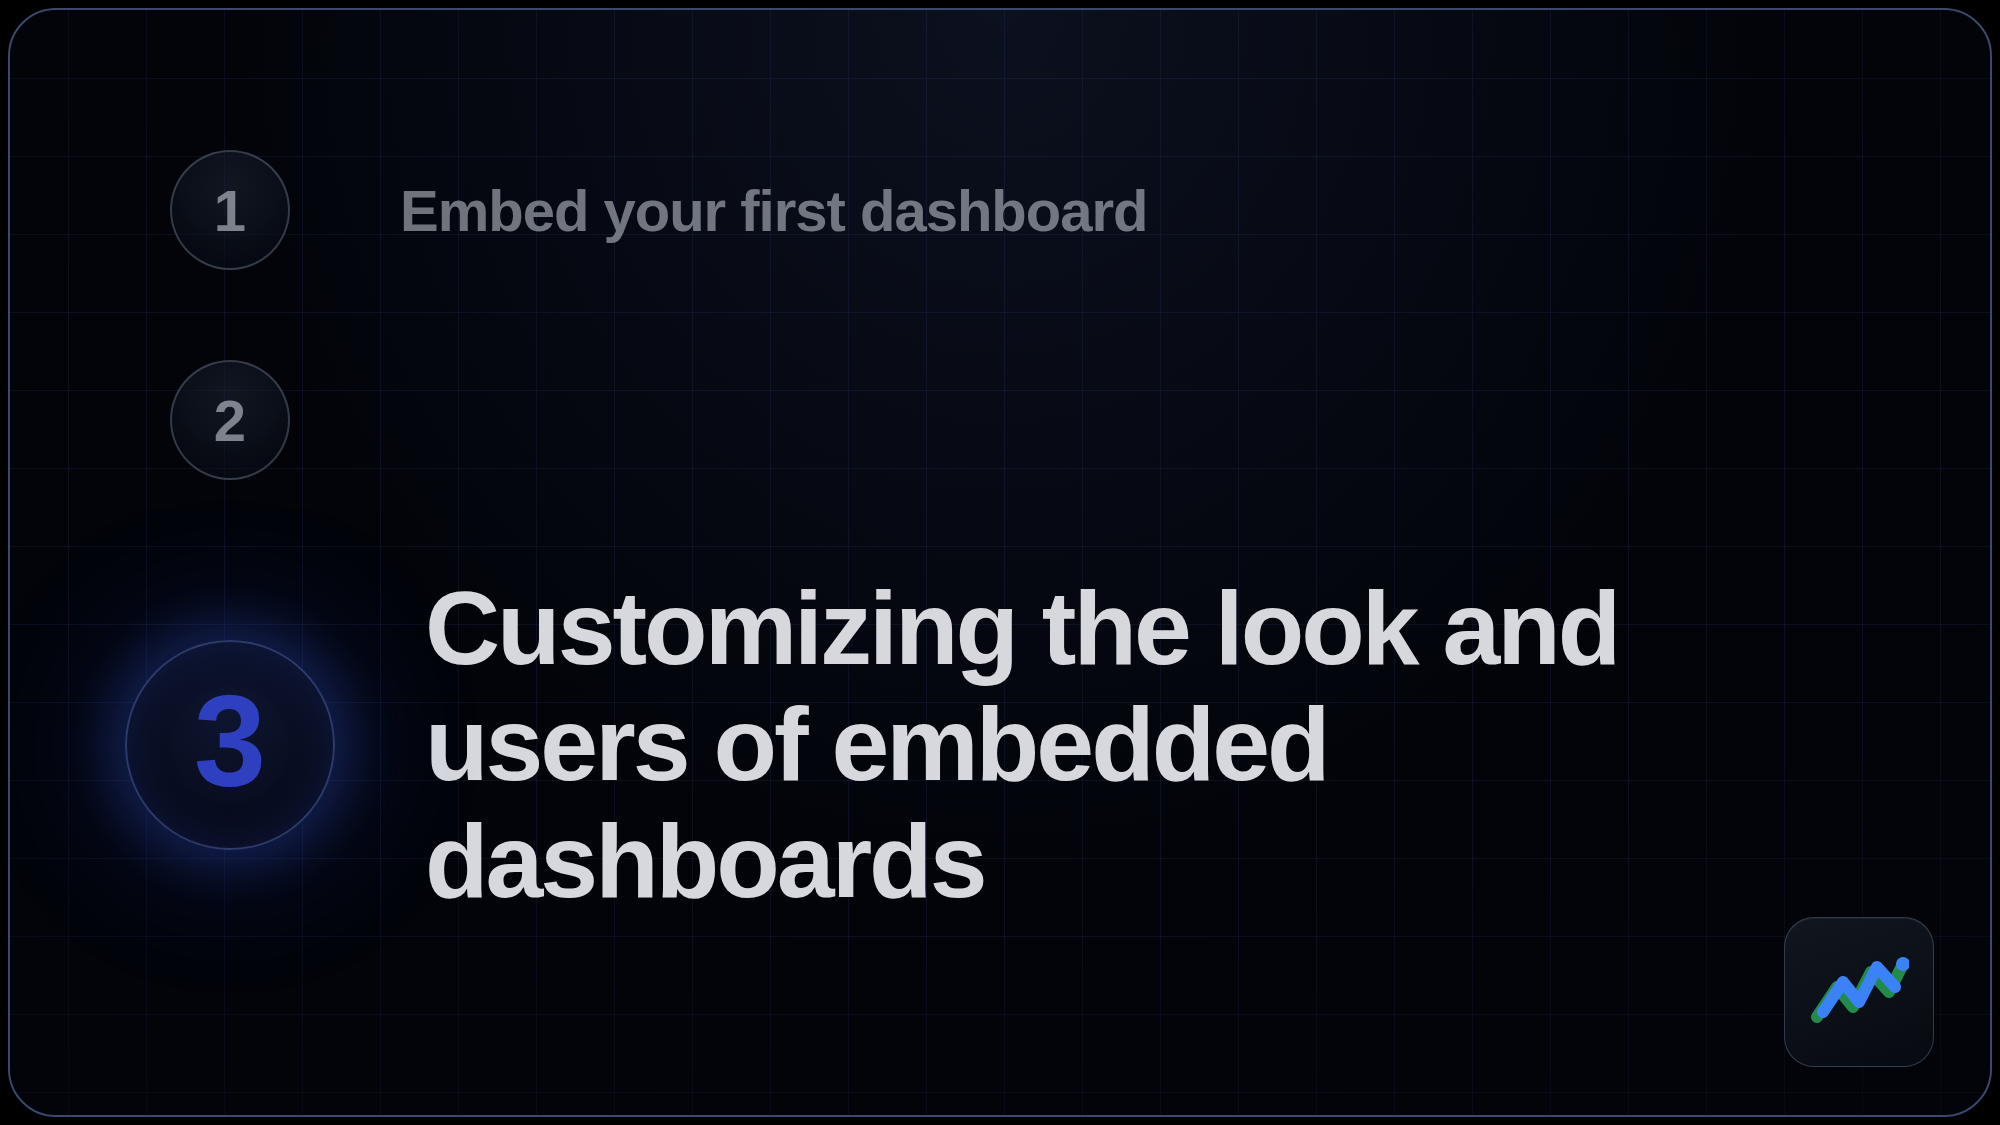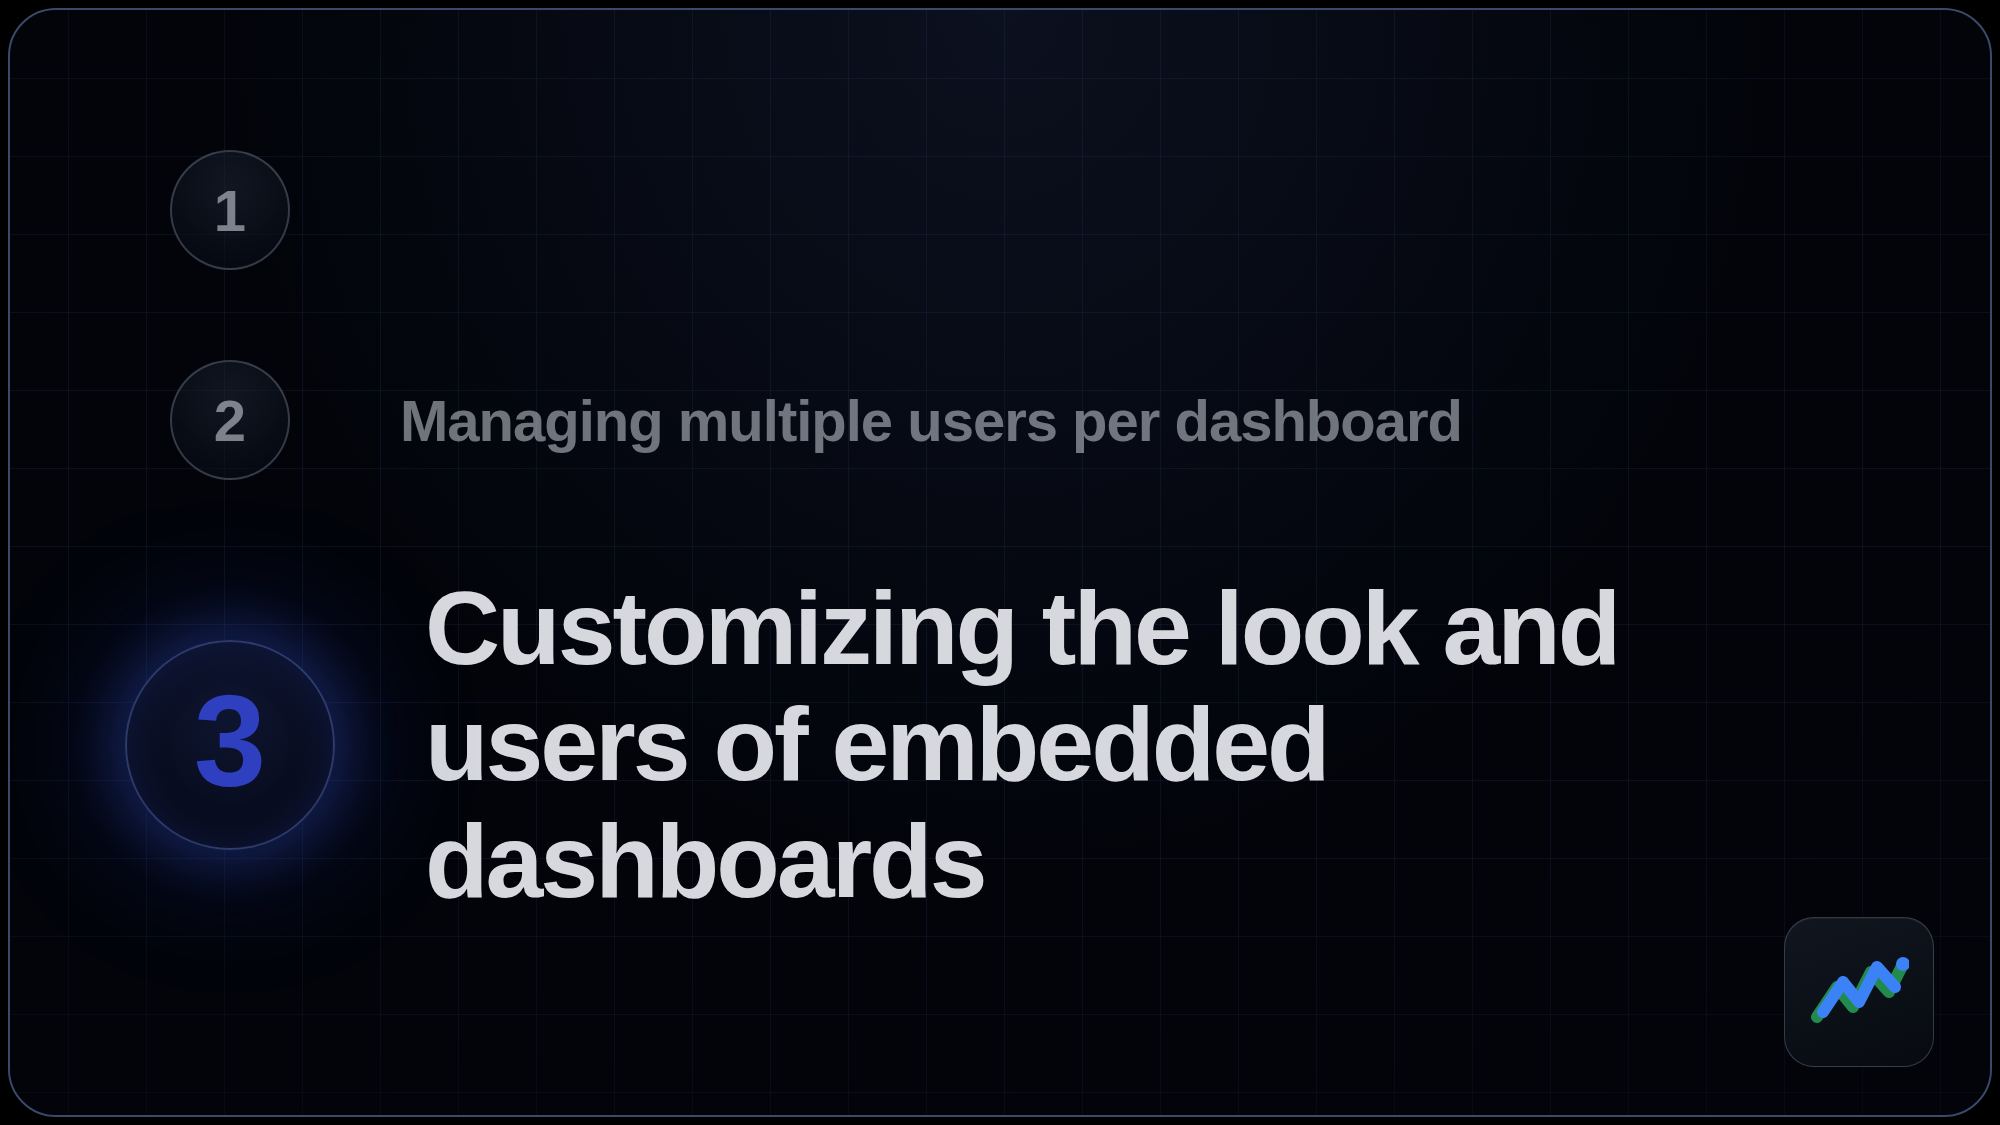--- a/index.html
+++ b/index.html
@@ -137,27 +137,27 @@
 <div class="frame">
   <div class="grid"></div>
   <div class="grid-fade"></div>
 
   <div class="content">
 
     <div class="row row-small">
       <div class="badge">
         <span class="badge-num">1</span>
       </div>
+      <div class="label-small">Embed your first dashboard</div>
     </div>
 
     <div class="row row-small">
       <div class="badge">
         <span class="badge-num">2</span>
       </div>
-      <div class="label-small">Managing multiple users per dashboard</div>
     </div>
 
     <div class="row row-big big-col">
       <div class="big-badge-wrap">
         <div class="badge-big">
           <span class="badge-big-num">3</span>
         </div>
       </div>
       <div class="label-big">Customizing the look and users of embedded dashboards</div>
     </div>

